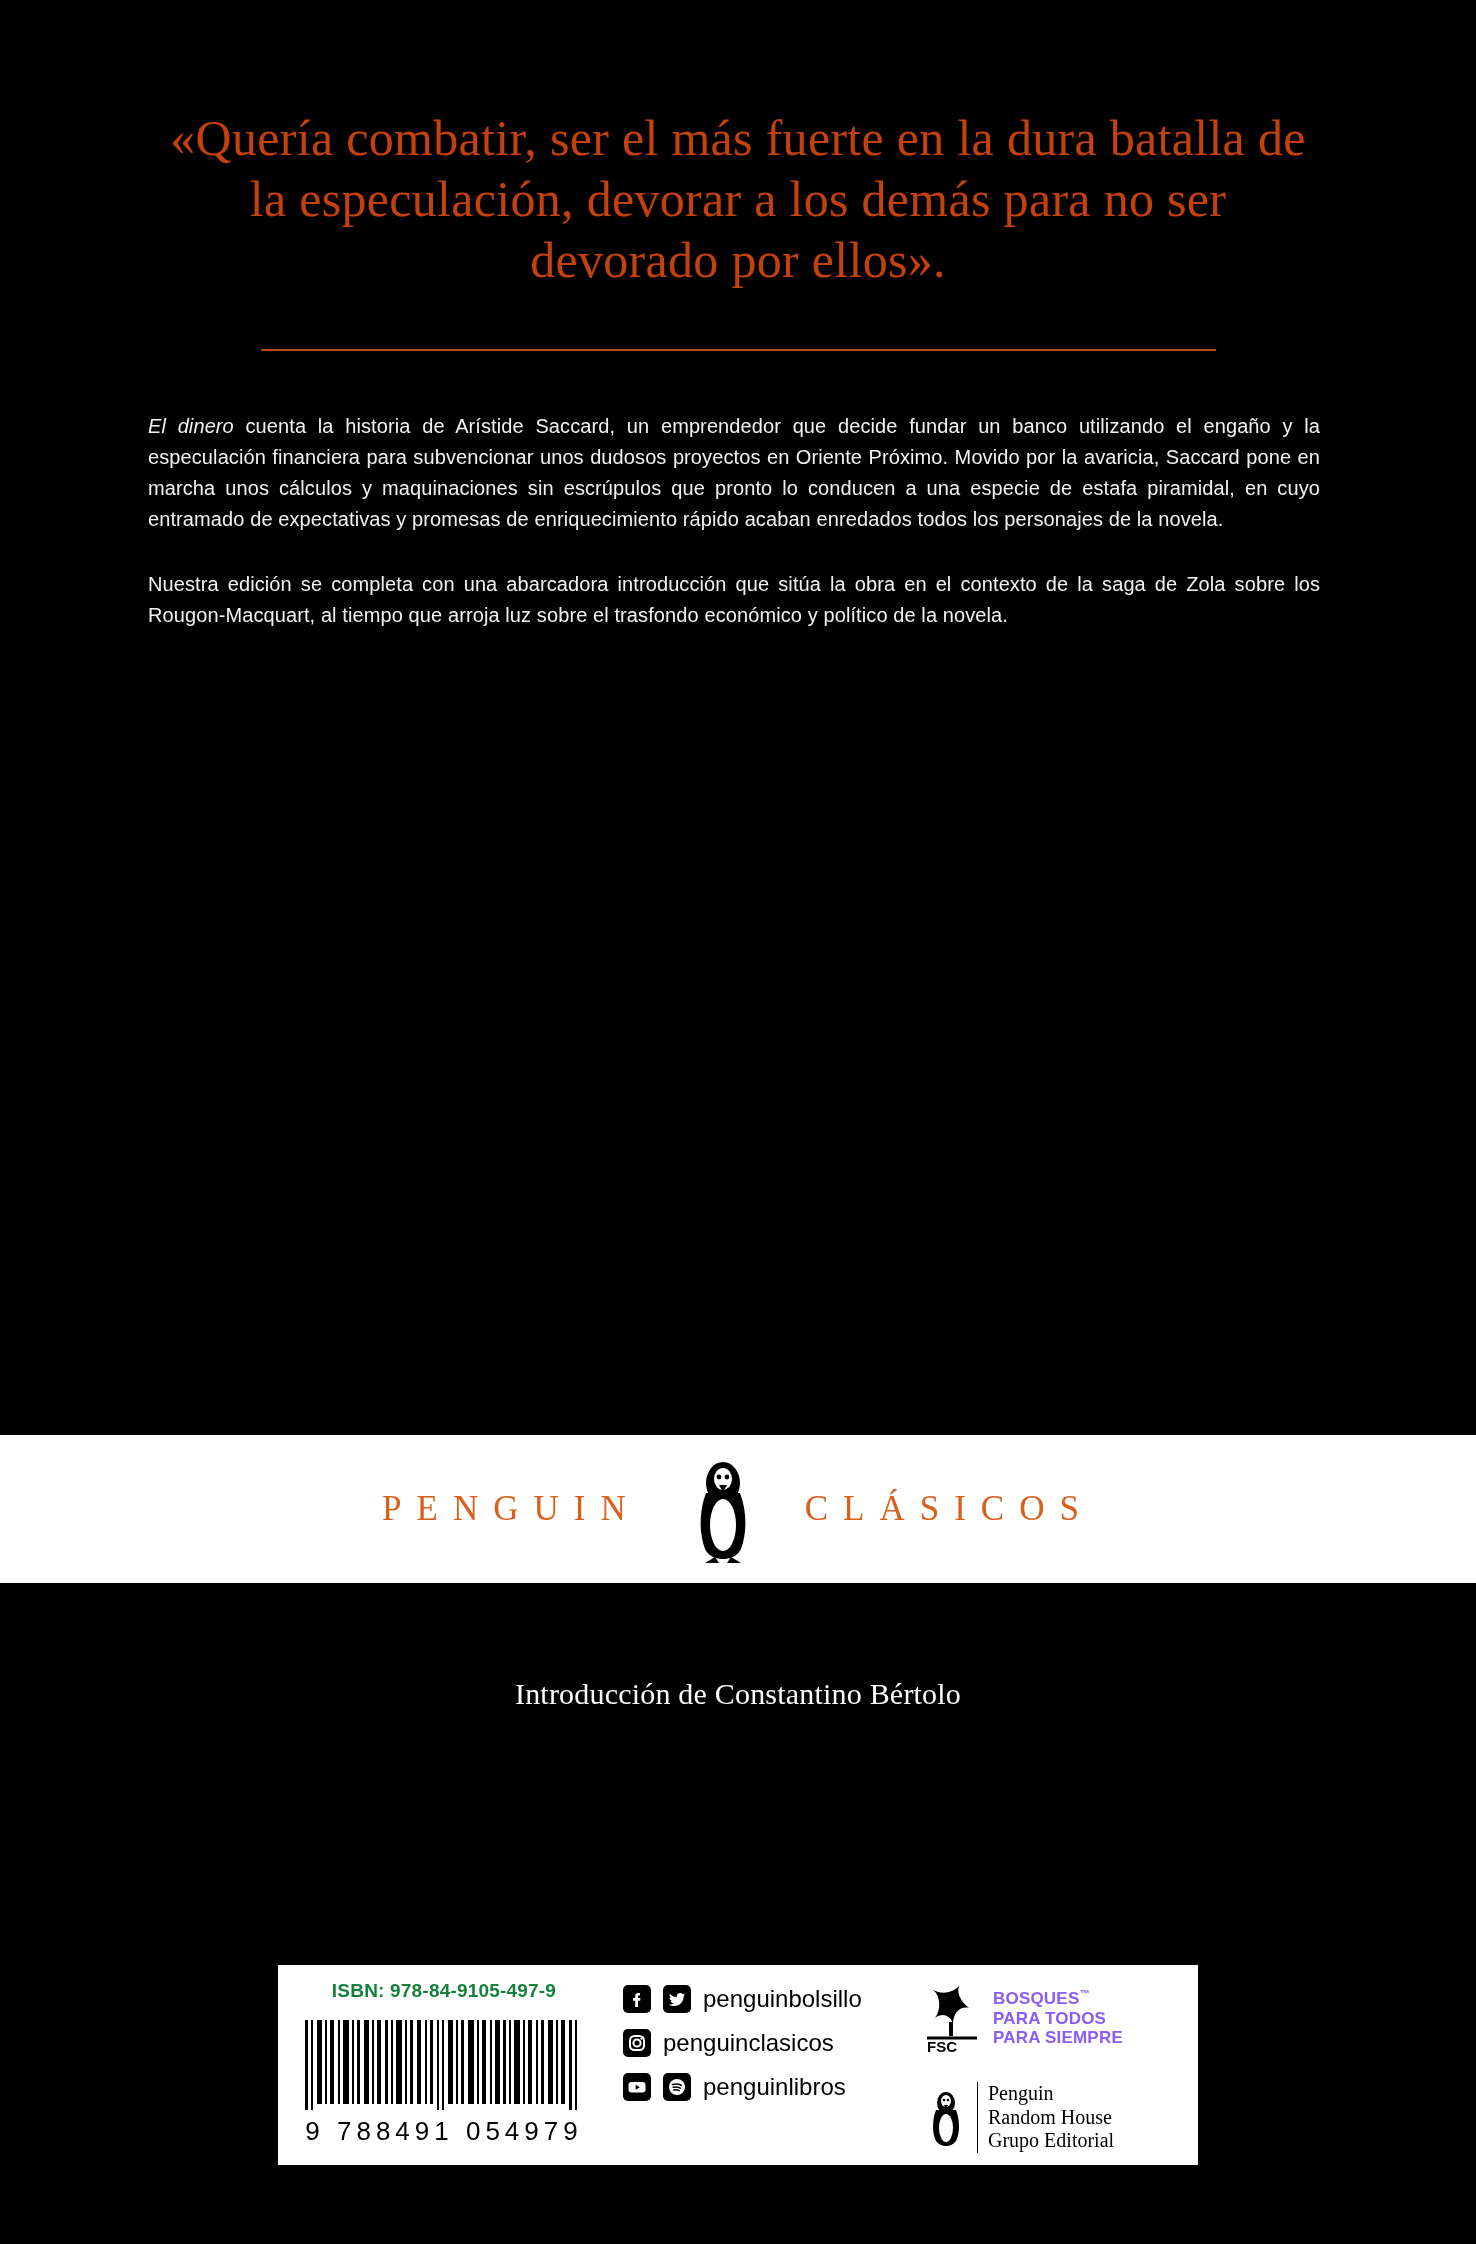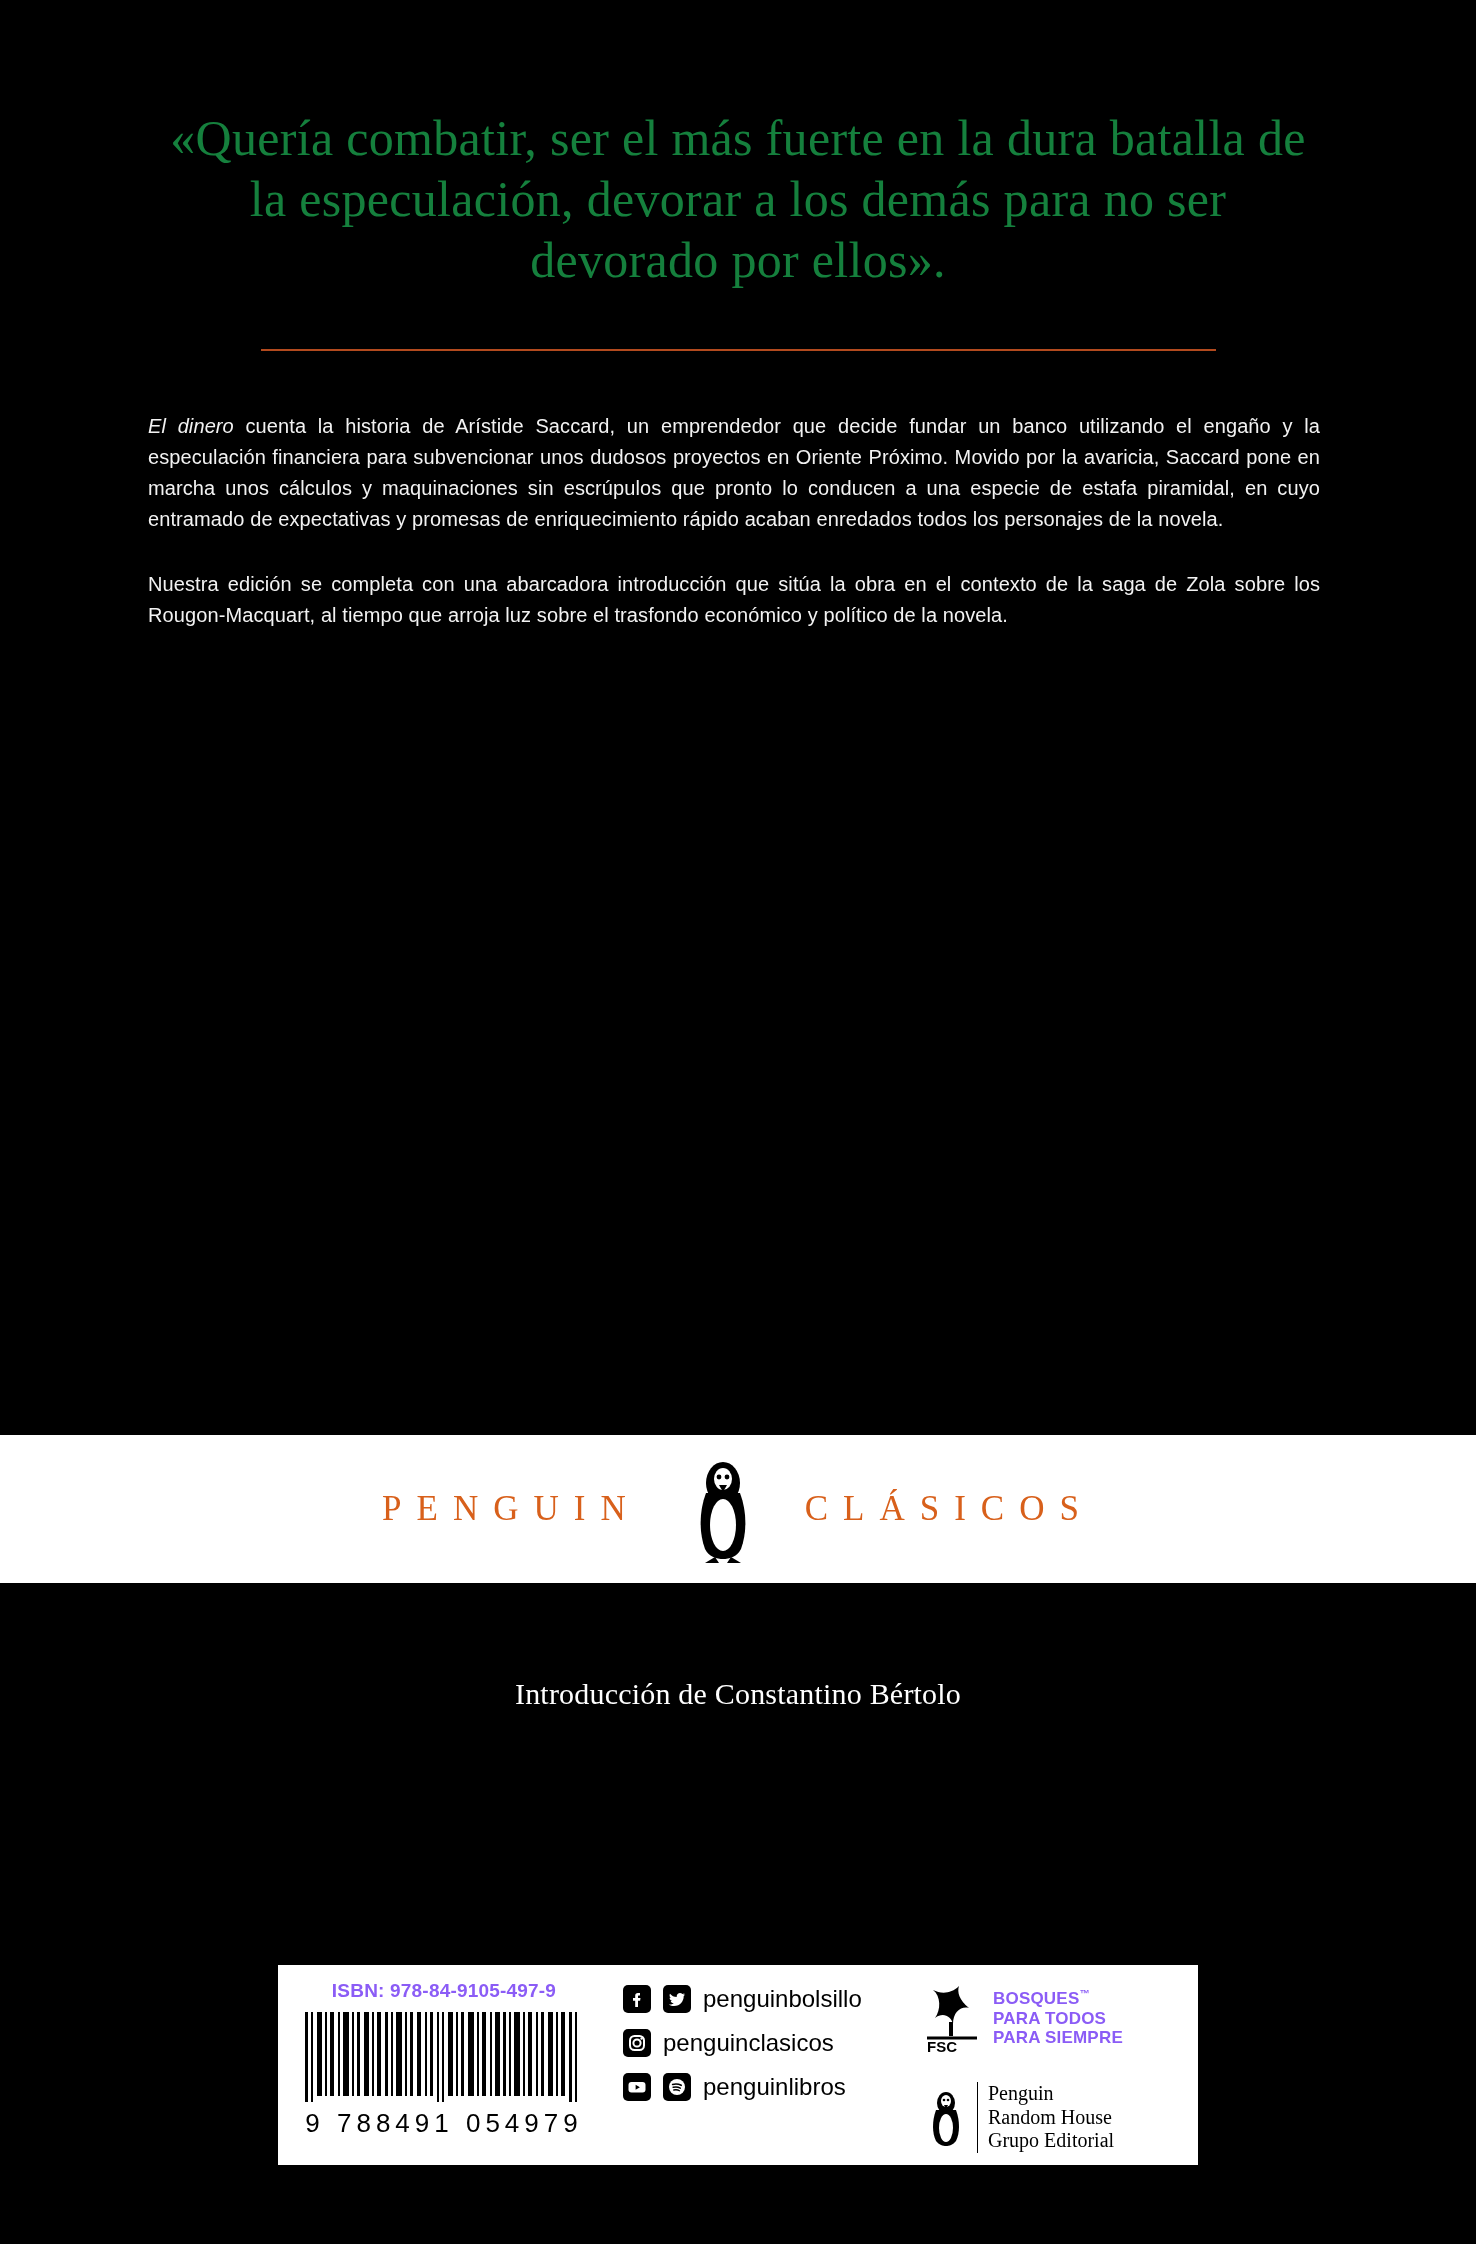--- a/index.html
+++ b/index.html
@@ -21,21 +21,21 @@
     display: flex;
     flex-direction: column;
   }
 
   
   .quote-area {
     padding: 108px 150px 0 150px;
   }
   .quote {
     font-family: "Liberation Serif", serif;
-    color: #15803d;
+    color: #c2410c;
     font-size: 50px;
     line-height: 1.22;
     text-align: center;
     letter-spacing: 0.3px;
     margin: 0;
     padding: 0 20px;
   }
   .rule {
     width: 955px;
     height: 2px;
@@ -124,24 +124,24 @@
     display: flex;
     flex-direction: column;
     align-items: center;
     justify-content: flex-start;
     padding-top: 14px;
     box-sizing: border-box;
   }
   .isbn-text {
     font-family: "Liberation Sans", sans-serif;
     font-size: 19px;
-    color: #8b5cf6;
+    color: #15803d;
     font-weight: 700;
     letter-spacing: 0.2px;
-    margin-bottom: 8px;
+    margin-bottom: 16px;
   }
   .barcode {
     width: 290px;
     height: 96px;
     display: block;
   }
   .barcode-digits {
     font-family: "Liberation Sans", sans-serif;
     font-size: 26px;
     color: #000;

